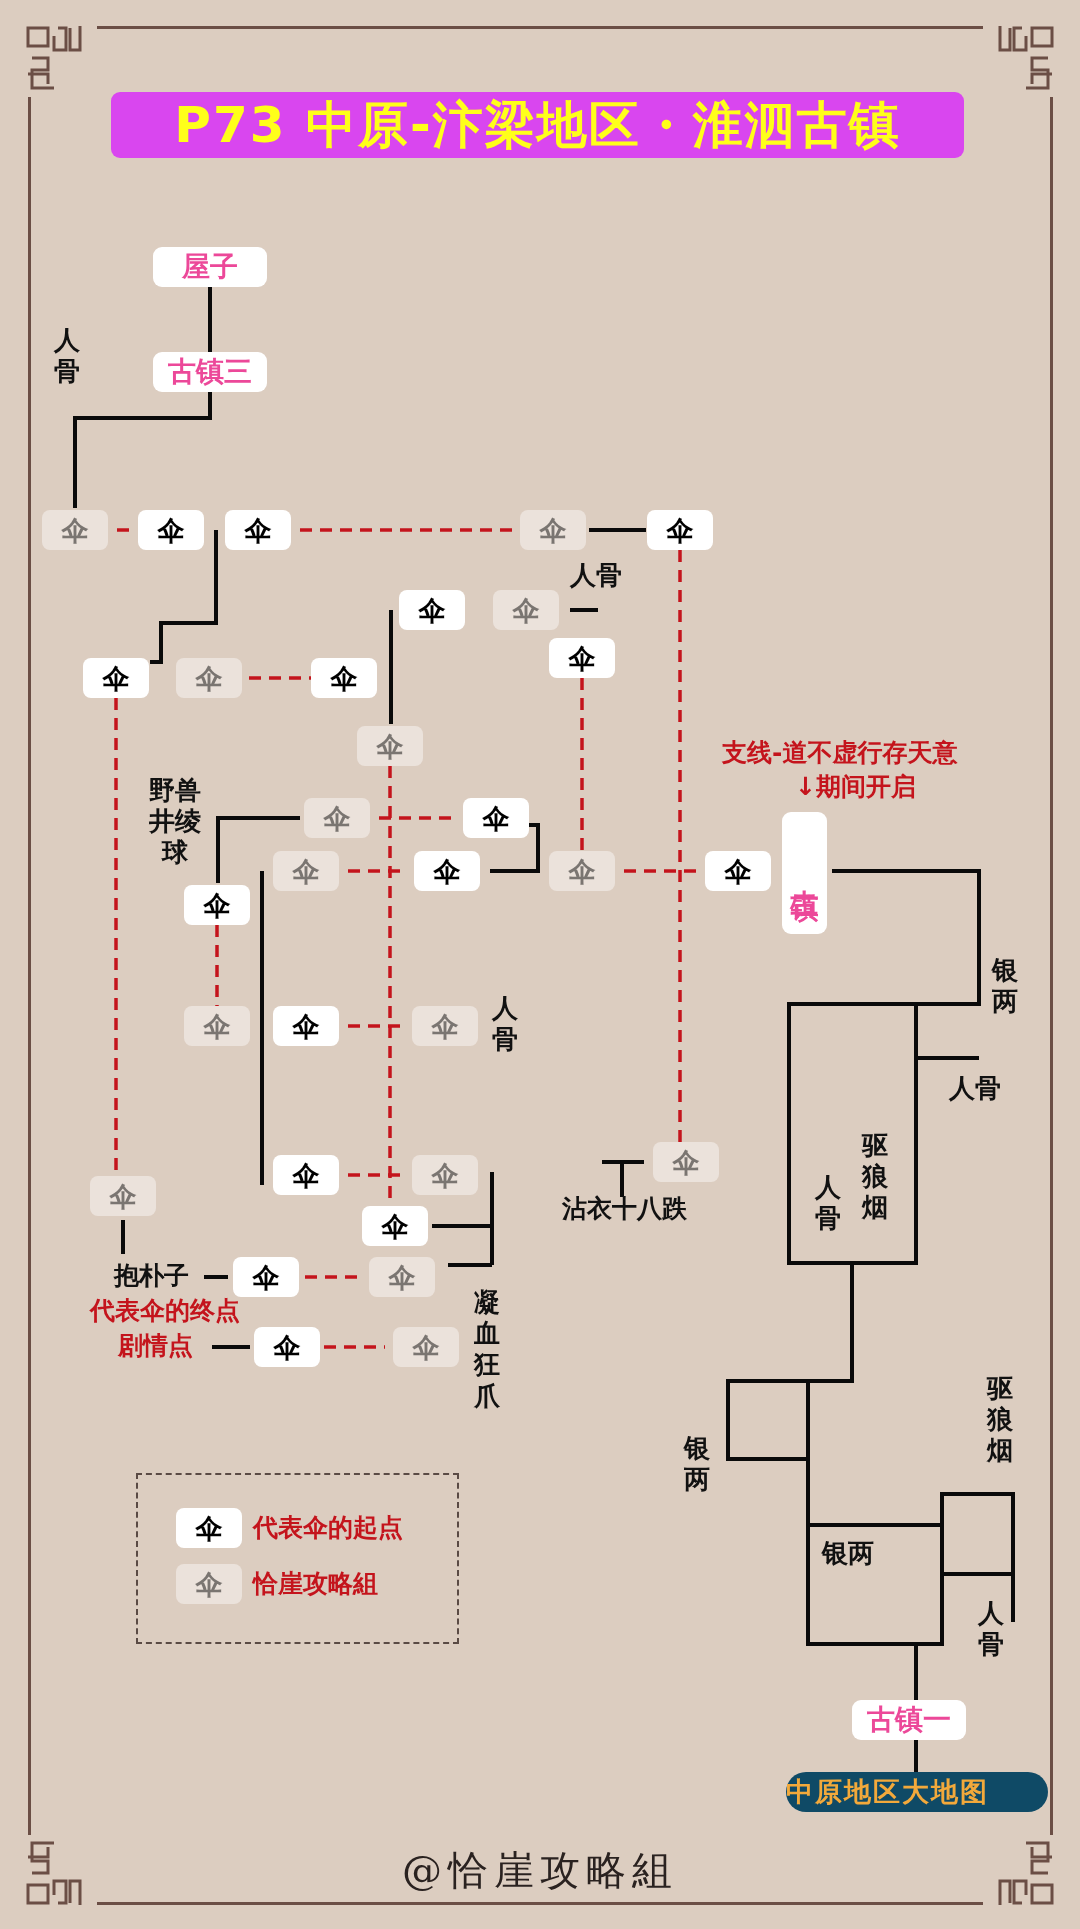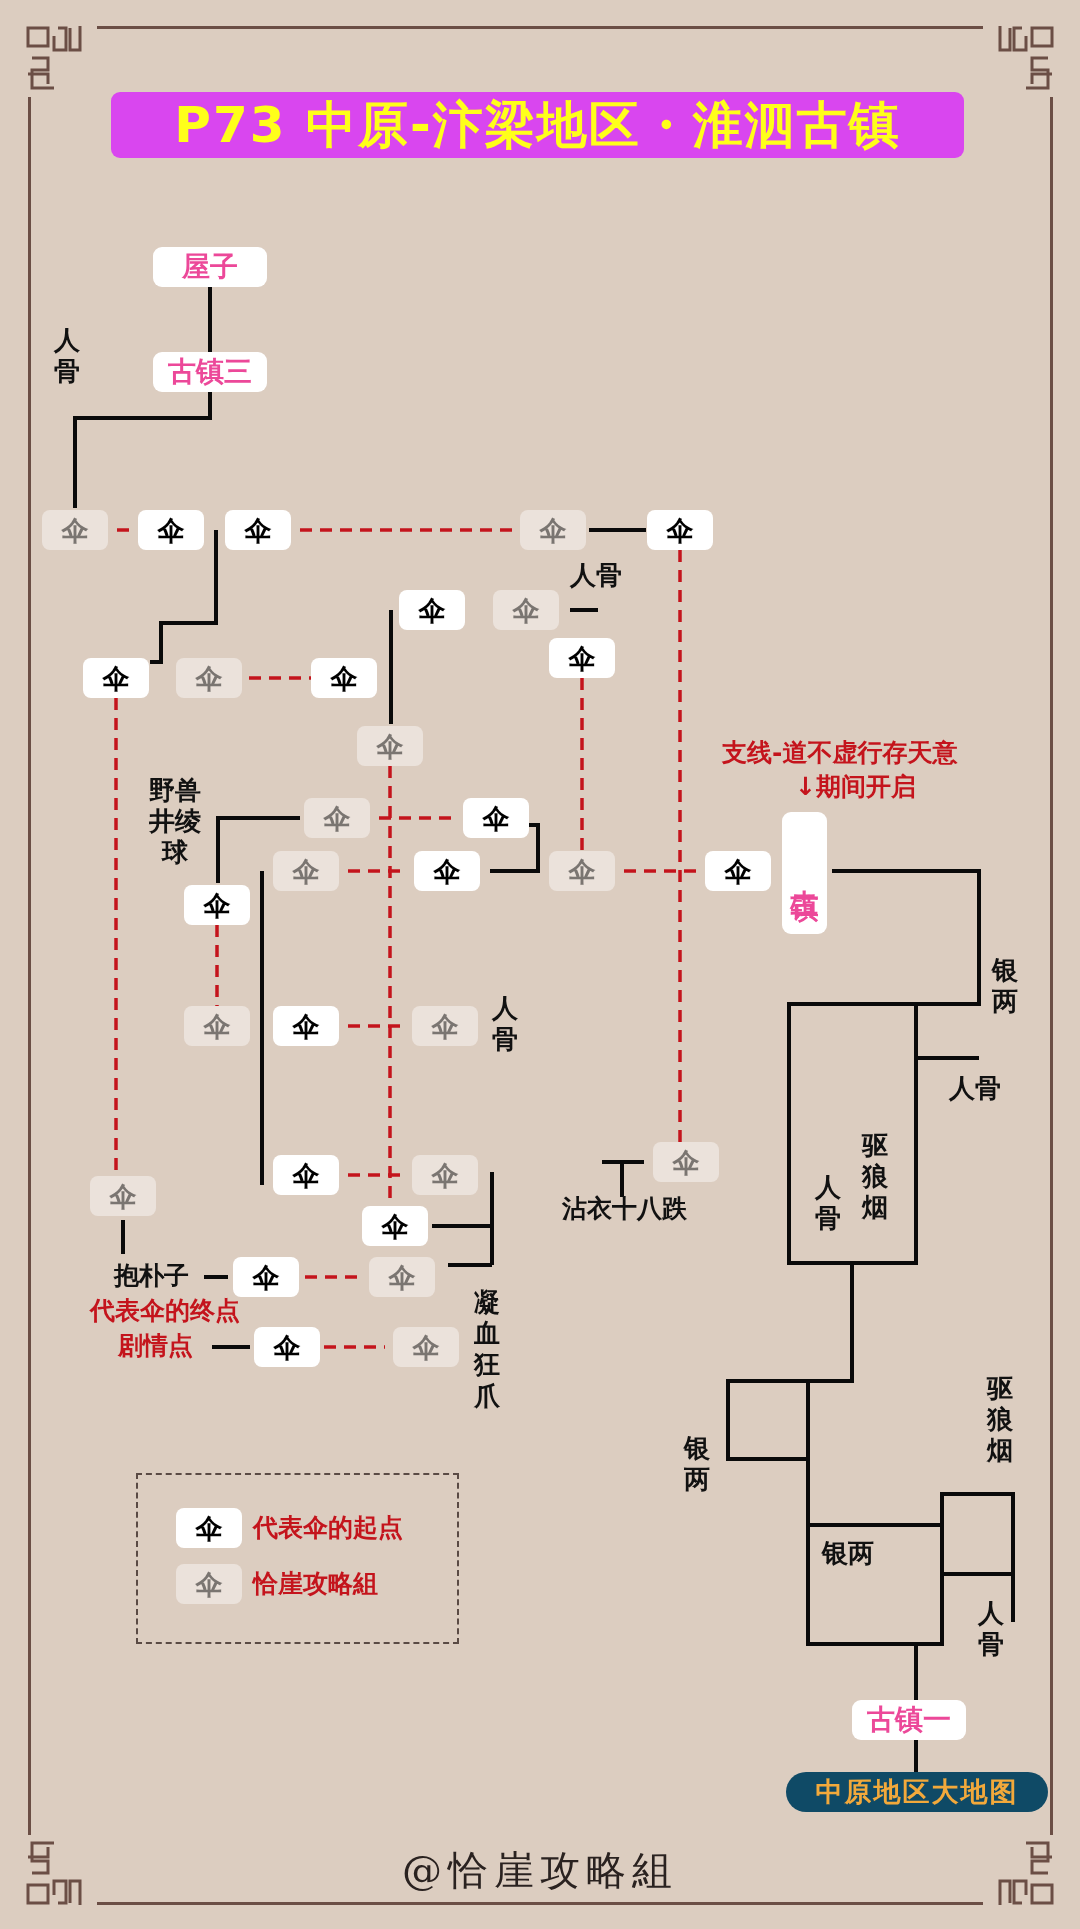--- a/index.html
+++ b/index.html
@@ -15,21 +15,21 @@
   .node.start{background:#ffffff;color:#000;}
   .node.end{background:#ebe2db;color:#7a7571;}
   .place{position:absolute;background:#ffffff;border-radius:9px;color:#ec4899;font-weight:bold;font-size:28px;
        display:flex;align-items:center;justify-content:center;}
   .place.vert{flex-direction:column;line-height:1.25;}
   .lbl{position:absolute;font-weight:bold;font-size:26px;color:#111;line-height:1.2;white-space:nowrap;}
   .lbl.v{width:30px;text-align:center;white-space:normal;word-break:break-all;}
   .lbl.red{color:#c4141c;}
   .legend{position:absolute;left:136px;top:1473px;width:323px;height:171px;border:2px dashed #5a4a44;box-sizing:border-box;}
   .map-btn{position:absolute;left:786px;top:1772px;width:262px;height:40px;background:#0f4a66;border-radius:20px;
-       color:#f2a93b;font-weight:bold;font-size:27px;line-height:40px;text-align:center;letter-spacing:2px;}
+       color:#f2a93b;font-weight:bold;font-size:27px;line-height:40px;text-align:left;letter-spacing:2px;}
   .credit{position:absolute;left:0;width:1080px;top:1843px;text-align:center;font-size:40px;color:#2a2220;letter-spacing:6px;
        font-family:"DejaVu Serif",serif;}
 </style>
 </head>
 <body>
 
 <div class="frame-line" style="left:97px;top:26px;width:886px;height:3px;"></div>
 <div class="frame-line" style="left:97px;top:1902px;width:886px;height:3px;"></div>
 <div class="frame-line" style="left:28px;top:97px;width:3px;height:1738px;"></div>
 <div class="frame-line" style="left:1050px;top:97px;width:3px;height:1738px;"></div>

